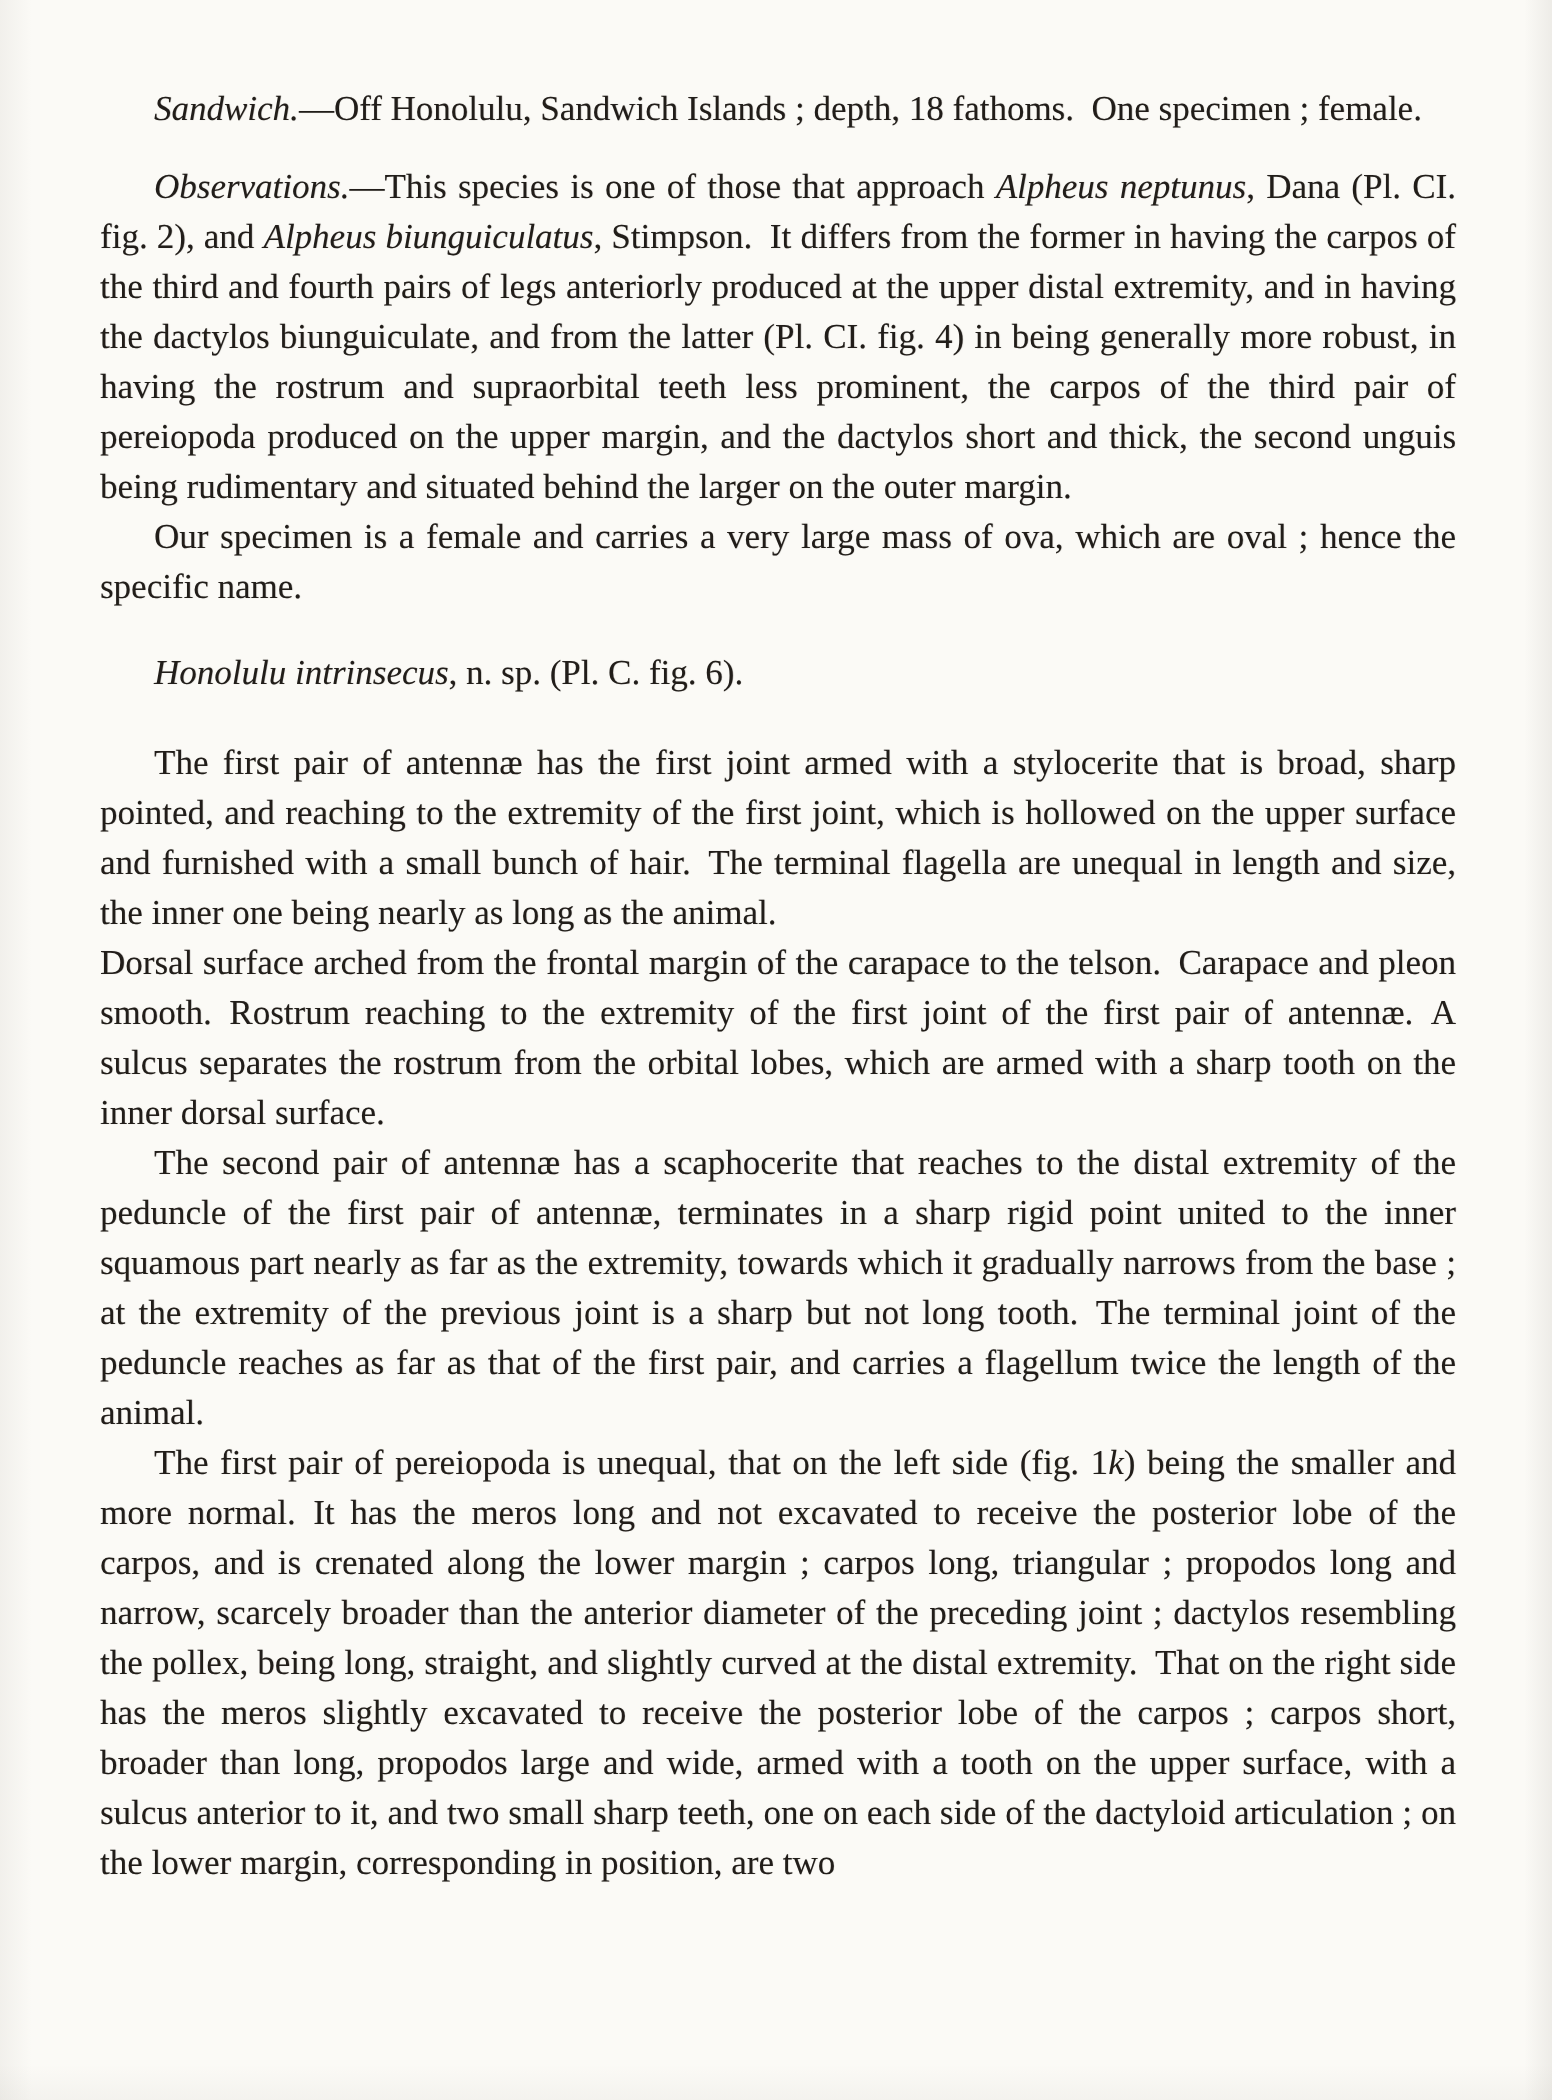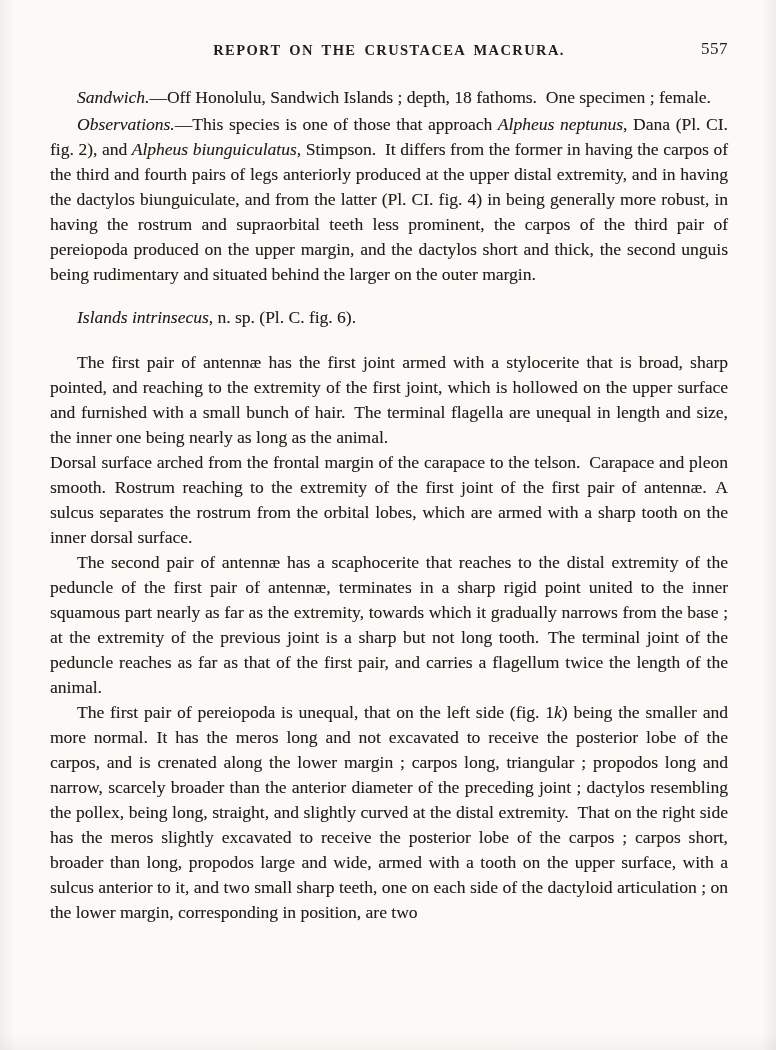--- a/index.html
+++ b/index.html
@@ -43,34 +43,31 @@
   .page-body { width: 100%; }
   .para {
     margin: 0;
     font-size: 17.5px;
     line-height: 25px;
     text-align: justify;
     text-indent: 27px;
     text-shadow: 0.2px 0.2px 0.35px rgba(33, 29, 25, 0.35);
   }
   .para.flush { text-indent: 0; }
-  .para.spaced { margin-top: 2px; }
+  .para.spaced { margin-top: 14px; }
   .para.heading { margin-top: 18px; margin-bottom: 20px; }
   .para i { font-style: italic; }
 </style>
 </head>
 <body>
 
 <div class="page">
-  <header class="page-header">
-    <span class="header-title">REPORT ON THE CRUSTACEA MACRURA.</span>
-    <span class="page-number">557</span>
-  </header>
   <main class="page-body">
       <p class="para normal"><i>Sandwich.</i><span>—Off Honolulu, Sandwich Islands&nbsp;; depth, 18 fathoms. One specimen&nbsp;; female.</span></p>
       <p class="para spaced"><i>Observations.</i><span>—This species is one of those that approach </span><i>Alpheus neptunus</i><span>, Dana (Pl. CI. fig. 2), and </span><i>Alpheus biunguiculatus</i><span>, Stimpson. It differs from the former in having the carpos of the third and fourth pairs of legs anteriorly produced at the upper distal extremity, and in having the dactylos biunguiculate, and from the latter (Pl. CI. fig. 4) in being generally more robust, in having the rostrum and supraorbital teeth less prominent, the carpos of the third pair of pereiopoda produced on the upper margin, and the dactylos short and thick, the second unguis being rudimentary and situated behind the larger on the outer margin.</span></p>
-      <p class="para heading"><i>Islands intrinsecus</i><span>, n. sp. (Pl. C. fig. 6).</span></p>
+      <p class="para normal"><span>Our specimen is a female and carries a very large mass of ova, which are oval&nbsp;; hence the specific name.</span></p>
+      <p class="para heading"><i>Honolulu intrinsecus</i><span>, n. sp. (Pl. C. fig. 6).</span></p>
       <p class="para normal"><span>The first pair of antennæ has the first joint armed with a stylocerite that is broad, sharp pointed, and reaching to the extremity of the first joint, which is hollowed on the upper surface and furnished with a small bunch of hair. The terminal flagella are unequal in length and size, the inner one being nearly as long as the animal.</span></p>
       <p class="para flush"><span>Dorsal surface arched from the frontal margin of the carapace to the telson. Carapace and pleon smooth. Rostrum reaching to the extremity of the first joint of the first pair of antennæ. A sulcus separates the rostrum from the orbital lobes, which are armed with a sharp tooth on the inner dorsal surface.</span></p>
       <p class="para normal"><span>The second pair of antennæ has a scaphocerite that reaches to the distal extremity of the peduncle of the first pair of antennæ, terminates in a sharp rigid point united to the inner squamous part nearly as far as the extremity, towards which it gradually narrows from the base&nbsp;; at the extremity of the previous joint is a sharp but not long tooth. The terminal joint of the peduncle reaches as far as that of the first pair, and carries a flagellum twice the length of the animal.</span></p>
       <p class="para normal"><span>The first pair of pereiopoda is unequal, that on the left side (fig. 1</span><i>k</i><span>) being the smaller and more normal. It has the meros long and not excavated to receive the posterior lobe of the carpos, and is crenated along the lower margin&nbsp;; carpos long, triangular&nbsp;; propodos long and narrow, scarcely broader than the anterior diameter of the preceding joint&nbsp;; dactylos resembling the pollex, being long, straight, and slightly curved at the distal extremity. That on the right side has the meros slightly excavated to receive the posterior lobe of the carpos&nbsp;; carpos short, broader than long, propodos large and wide, armed with a tooth on the upper surface, with a sulcus anterior to it, and two small sharp teeth, one on each side of the dactyloid articulation&nbsp;; on the lower margin, corresponding in position, are two</span></p>
     </main>
 </div>
 
 </body></html>

